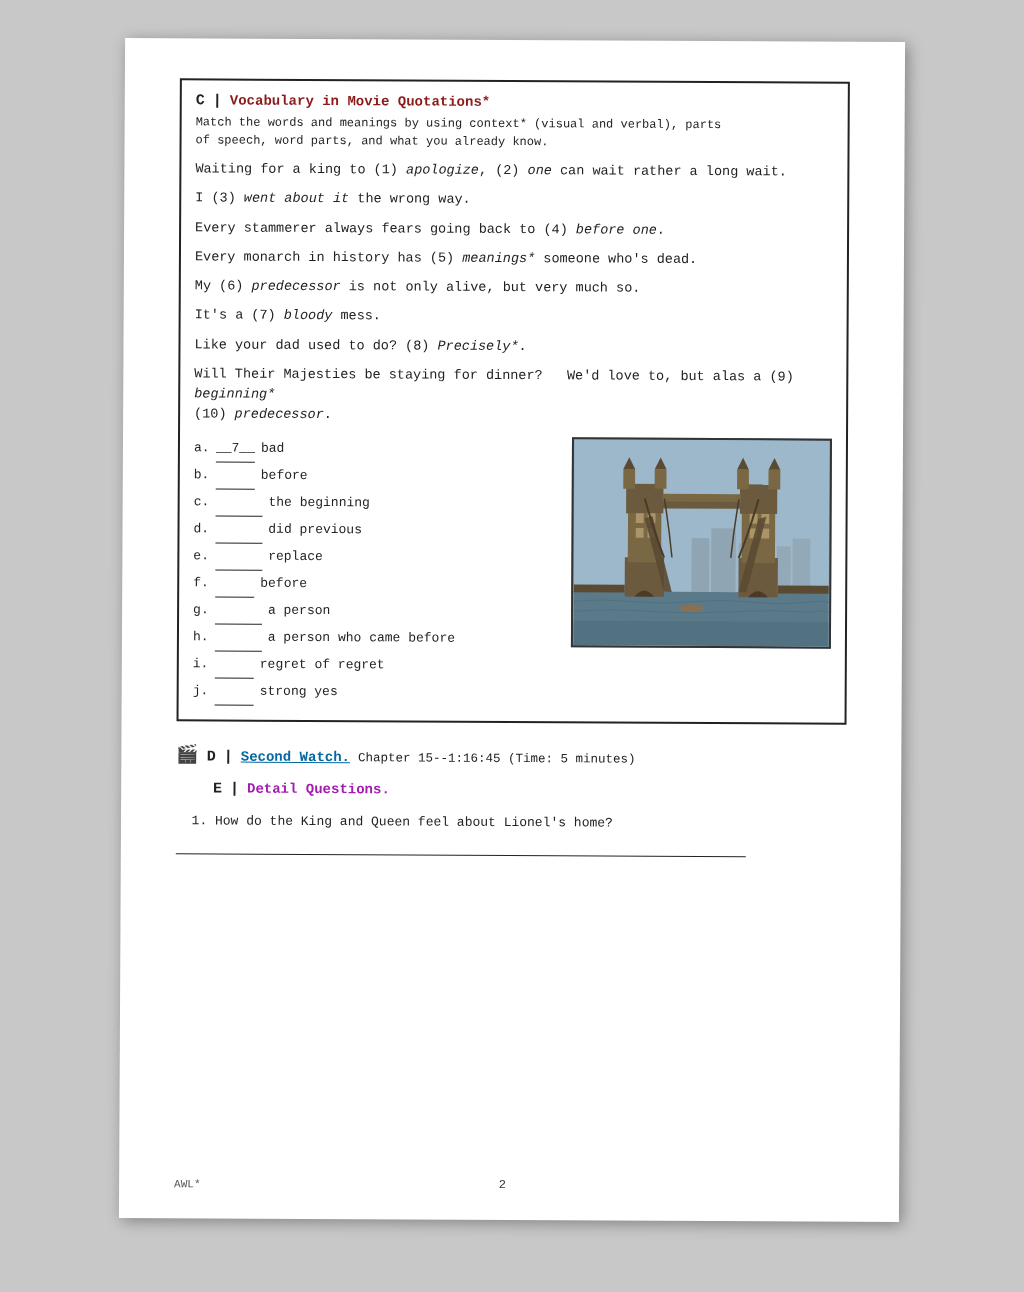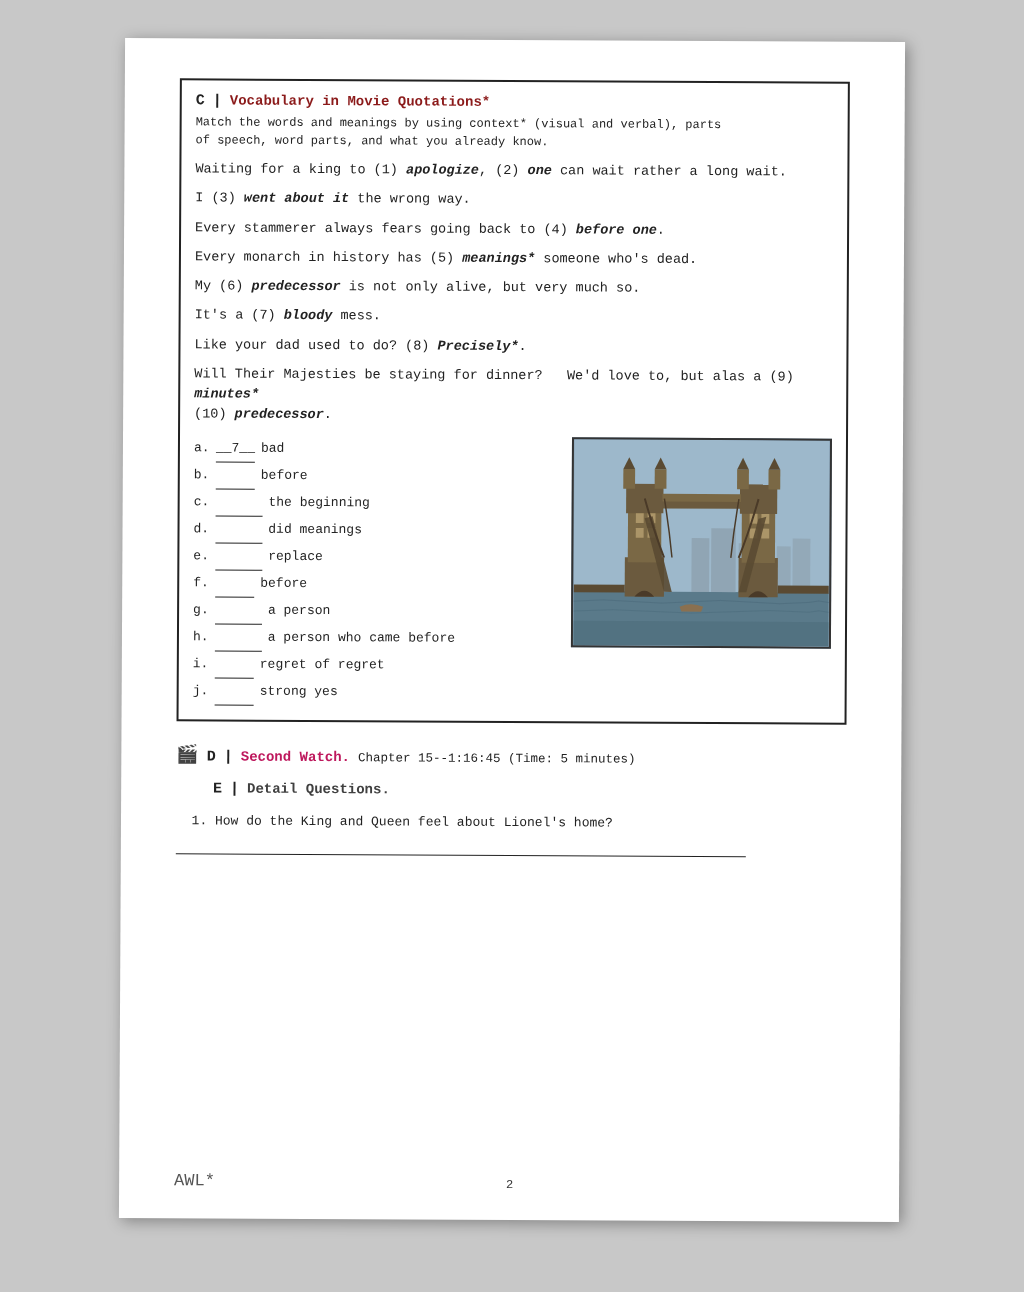--- a/index.html
+++ b/index.html
@@ -56,21 +56,21 @@
       line-height: 1.5;
       font-family: 'Courier New', Courier, monospace;
     }
     .quote-line {
       font-size: 13.5px;
       color: #222;
       margin-bottom: 9px;
       line-height: 1.5;
       font-family: 'Courier New', Courier, monospace;
     }
-    .bold-italic { font-weight: bold; font-style: italic; margin-top: 40px; }
+    .bold-italic { font-weight: normal; font-style: italic; margin-top: 40px; }
     .answers-image-row {
       display: flex;
       gap: 20px;
       margin-top: 10px;
     }
     .answer-list {
       flex: 1;
       font-size: 13px;
       font-family: 'Courier New', Courier, monospace;
       line-height: 2.0;
@@ -113,40 +113,41 @@
       align-items: baseline;
       gap: 8px;
       margin-bottom: 14px;
       font-family: 'Courier New', Courier, monospace;
       font-size: 13.5px;
     }
     .watch-icon {
       font-size: 18px;
     }
     .section-d-title {
-      color: #be185d;
+      color: #0369a1;
       font-weight: bold;
       font-size: 14px;
+      text-decoration: underline;
     }
     .section-d-sub {
       font-size: 12.5px;
       color: #222;
     }
     .section-e {
       margin-bottom: 18px;
       font-family: 'Courier New', Courier, monospace;
     }
     .section-e-header {
       display: flex;
       align-items: baseline;
       gap: 8px;
       margin-bottom: 14px;
     }
     .section-e-title {
-      color: #404040;
+      color: #a21caf;
       font-weight: bold;
       font-size: 14px;
     }
     .question {
       font-size: 13px;
       color: #222;
       margin-bottom: 6px;
       font-family: 'Courier New', Courier, monospace;
       line-height: 1.5;
     }
@@ -159,21 +160,21 @@
     .footer {
       position: absolute;
       bottom: 28px;
       left: 55px;
       right: 55px;
       display: flex;
       justify-content: space-between;
       align-items: flex-end;
     }
     .awl-note {
-      font-size: 17px;
+      font-size: 11px;
       color: #555;
       font-family: 'Courier New', Courier, monospace;
     }
     .page-num {
       font-size: 12px;
       color: #333;
       font-family: 'Courier New', Courier, monospace;
       text-align: center;
       flex: 1;
     }
@@ -209,21 +210,21 @@
     <div class="quote-line">
       My (6) <span class="bold-italic">predecessor</span> is not only alive, but very much so.
     </div>
     <div class="quote-line">
       It's a (7) <span class="bold-italic">bloody</span> mess.
     </div>
     <div class="quote-line">
       Like your dad used to do? (8) <span class="bold-italic">Precisely*</span>.
     </div>
     <div class="quote-line">
-      Will Their Majesties be staying for dinner?&nbsp;&nbsp; We'd love to, but alas a (9) <span class="bold-italic">minutes*</span><br>
+      Will Their Majesties be staying for dinner?&nbsp;&nbsp; We'd love to, but alas a (9) <span class="bold-italic">beginning*</span><br>
       (10) <span class="bold-italic">predecessor</span>.
     </div>
 
     <div class="answers-image-row">
       <div class="answer-list">
         <div class="answer-item">
           <span class="answer-letter">a.</span>
           <span class="answer-blank filled">__7__</span>
           <span>bad</span>
         </div>
@@ -233,21 +234,21 @@
           <span>before</span>
         </div>
         <div class="answer-item">
           <span class="answer-letter">c.</span>
           <span class="answer-blank" style="min-width:42px;">&nbsp;&nbsp;&nbsp;&nbsp;&nbsp;&nbsp;</span>
           <span>the beginning</span>
         </div>
         <div class="answer-item">
           <span class="answer-letter">d.</span>
           <span class="answer-blank" style="min-width:42px;">&nbsp;&nbsp;&nbsp;&nbsp;&nbsp;&nbsp;</span>
-          <span>did meanings</span>
+          <span>did previous</span>
         </div>
         <div class="answer-item">
           <span class="answer-letter">e.</span>
           <span class="answer-blank" style="min-width:42px;">&nbsp;&nbsp;&nbsp;&nbsp;&nbsp;&nbsp;</span>
           <span>replace</span>
         </div>
         <div class="answer-item">
           <span class="answer-letter">f.</span>
           <span class="answer-blank" style="min-width:38px;">&nbsp;&nbsp;&nbsp;&nbsp;&nbsp;</span>
           <span>before</span>

